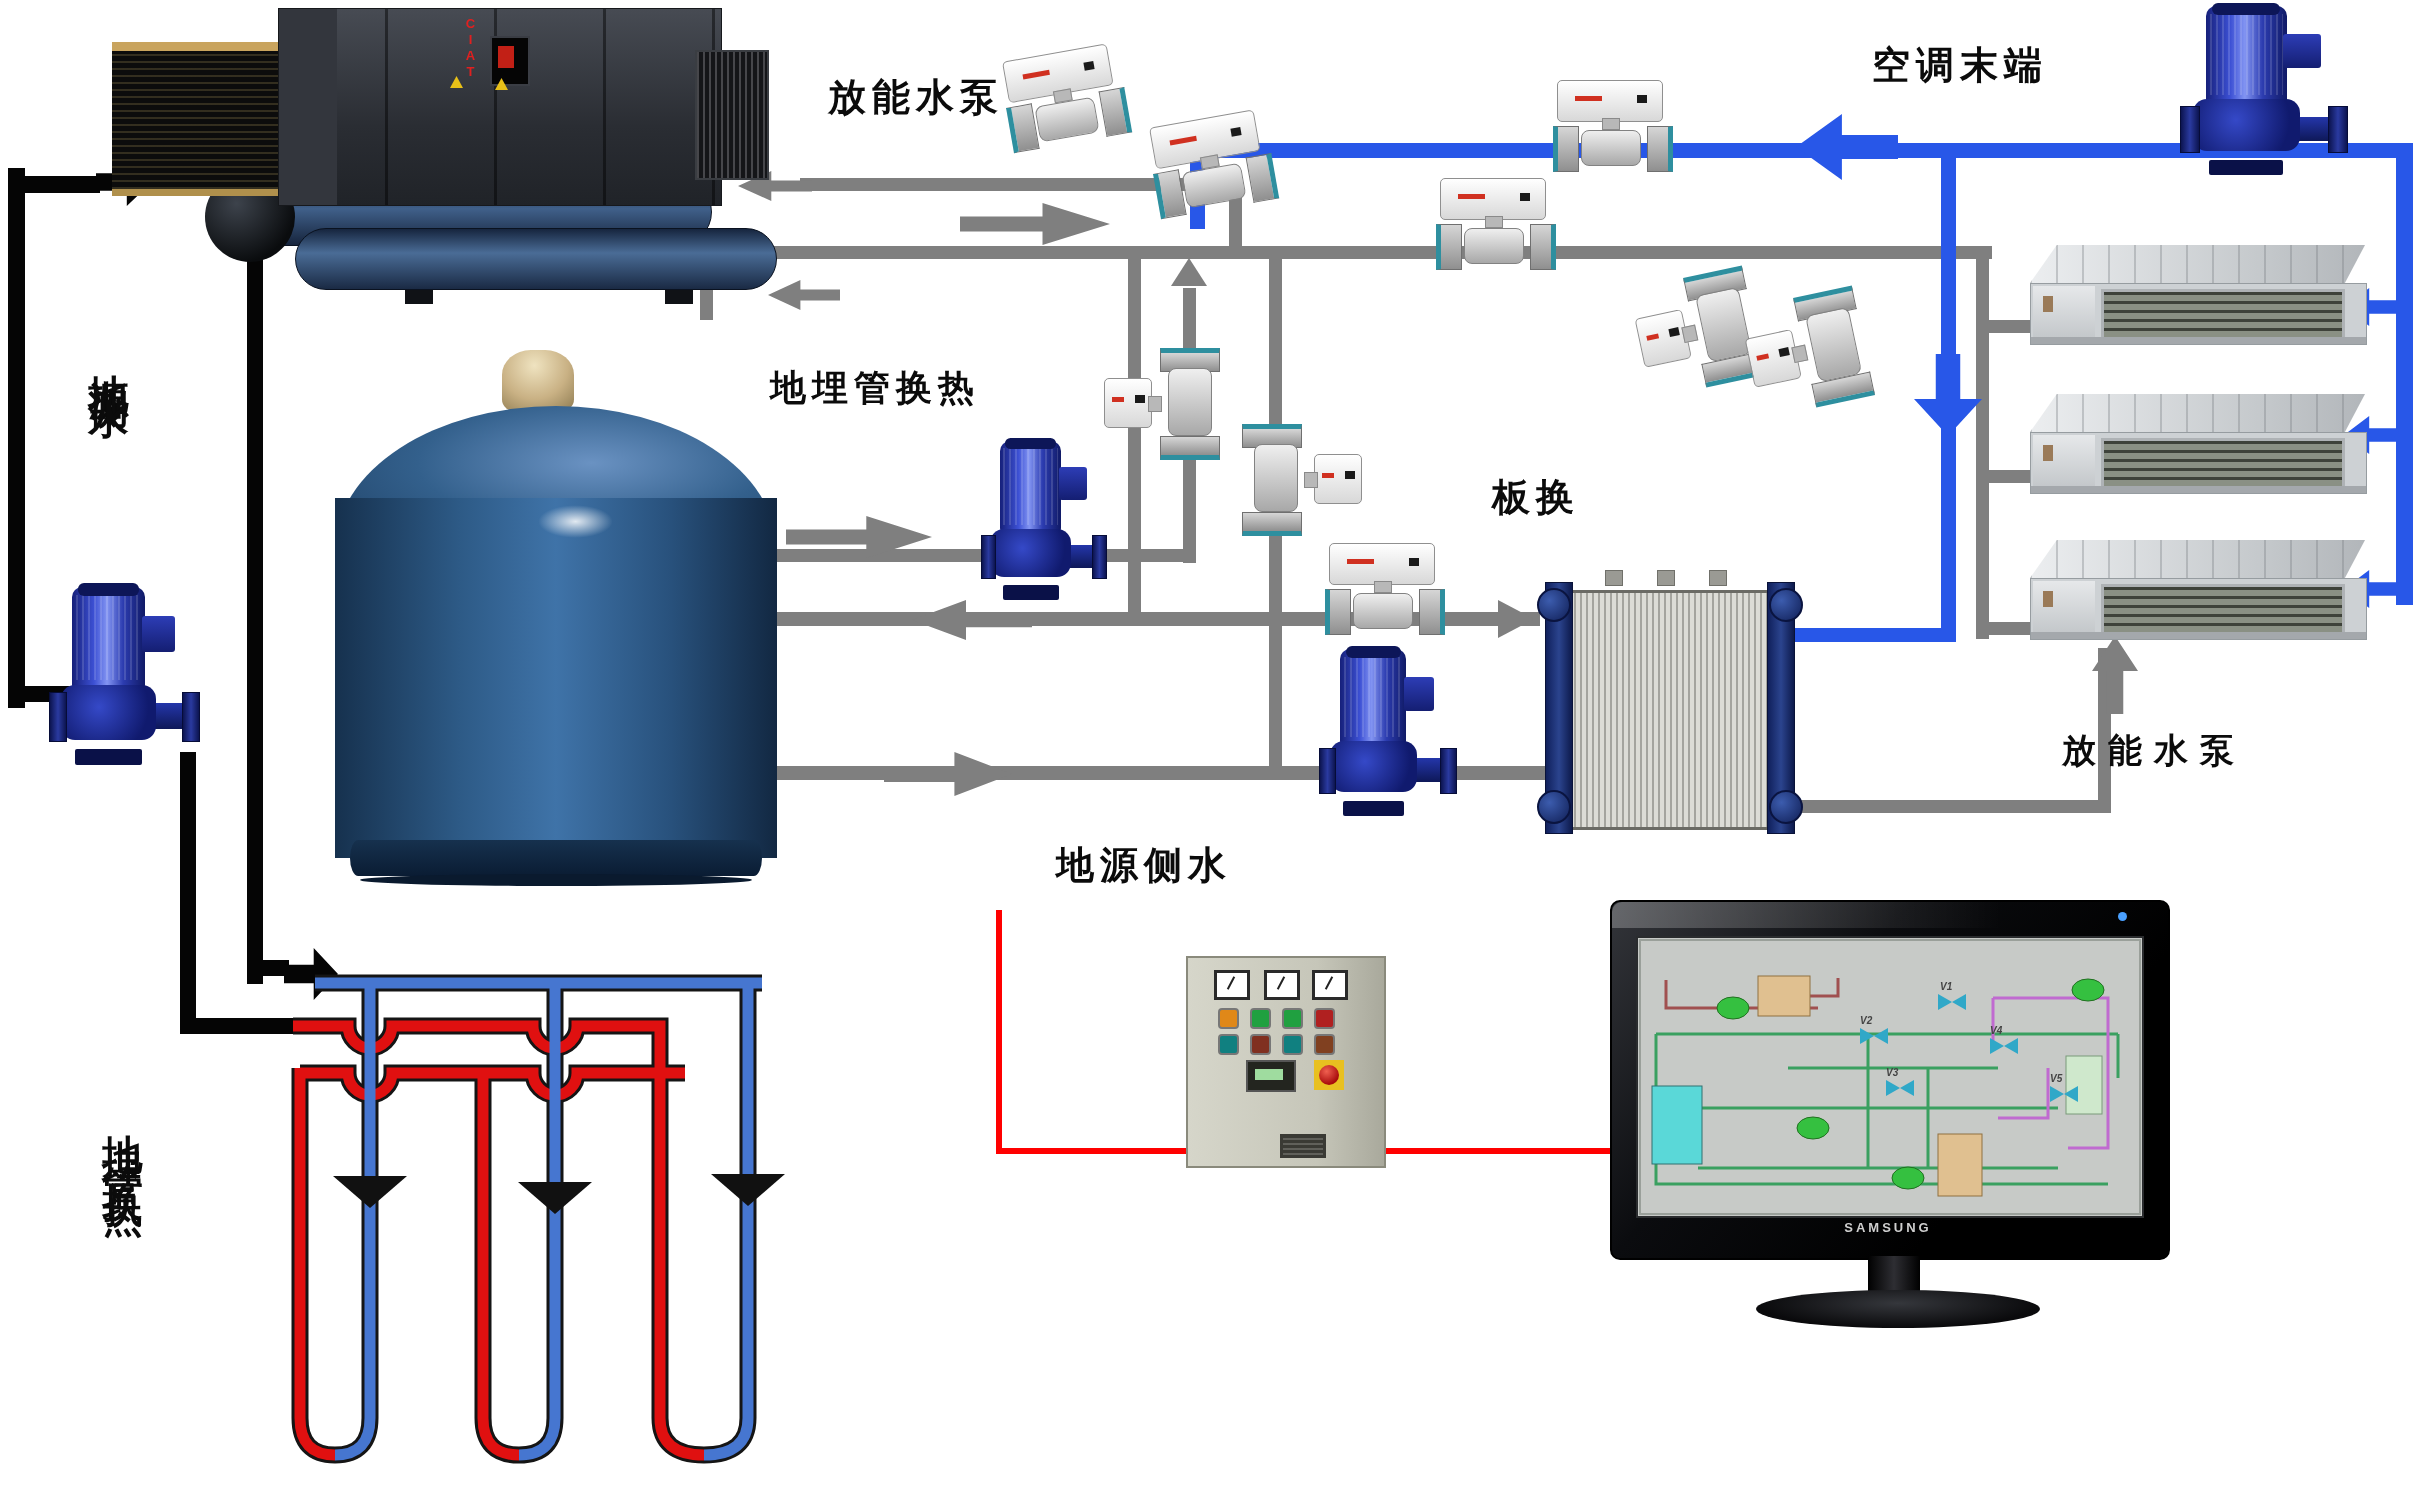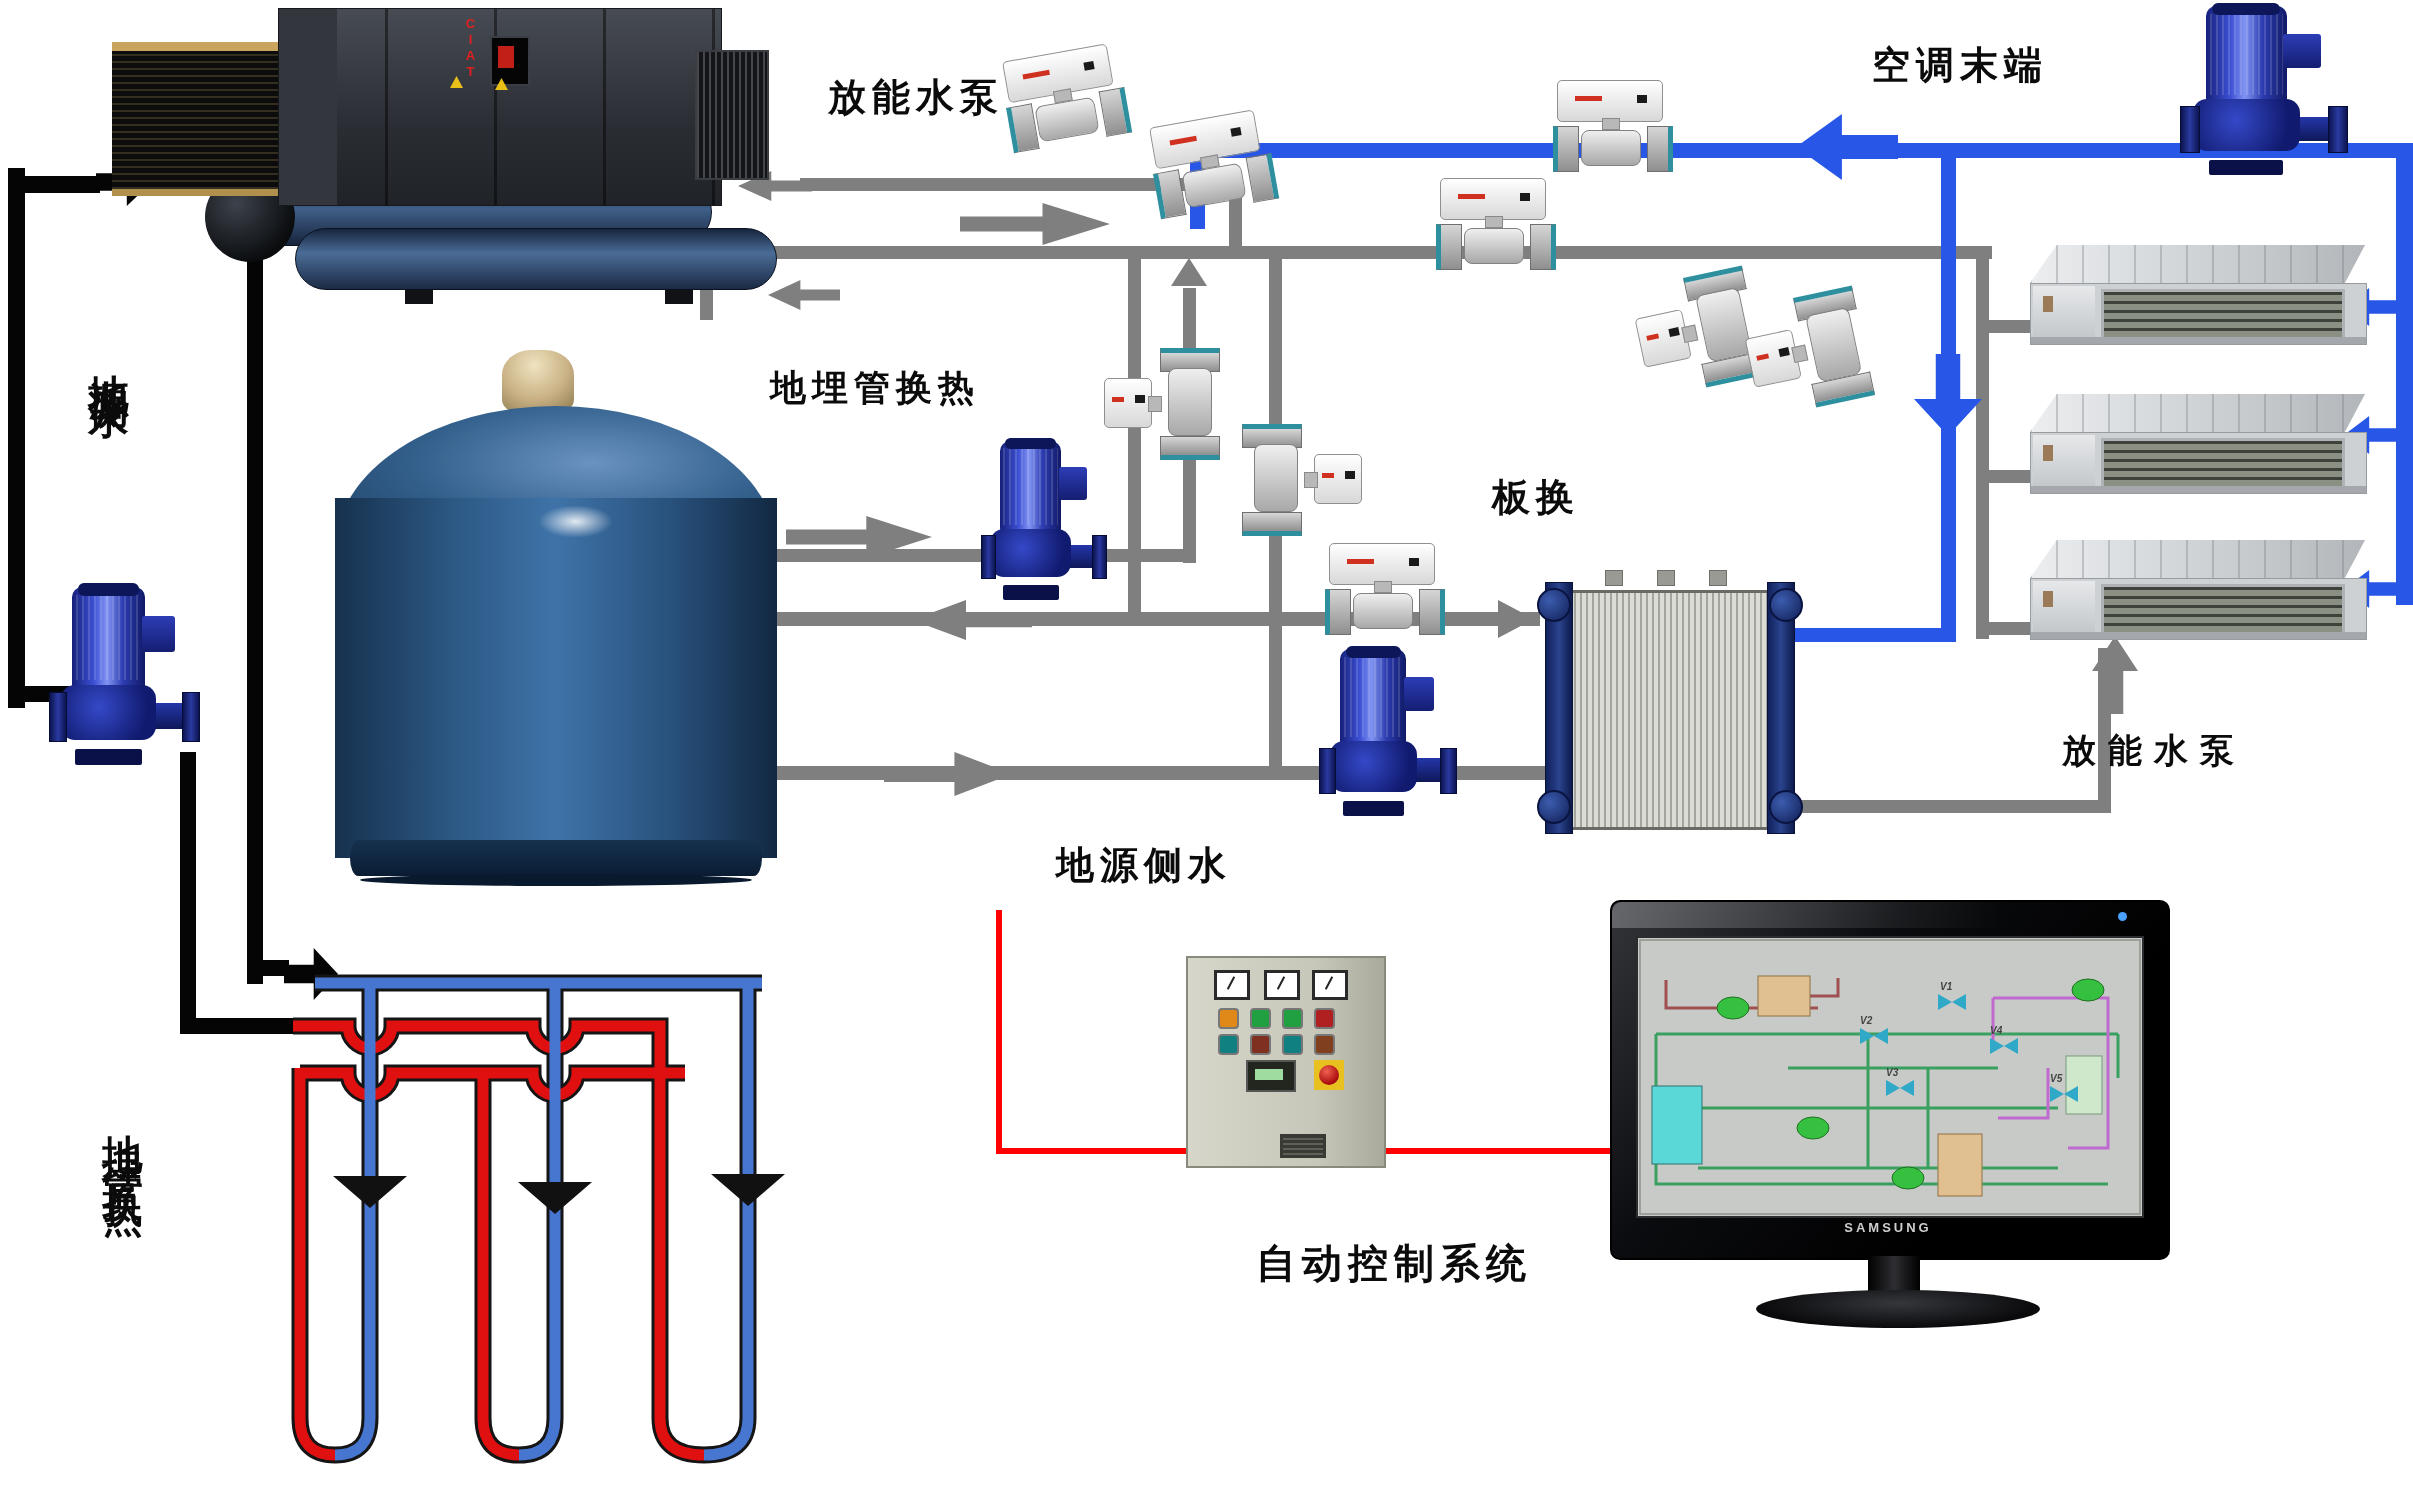--- a/index.html
+++ b/index.html
@@ -435,17 +435,16 @@
       <i class="v-fl edge-r" style="left:94px;top:46px;width:20px;height:44px"></i>
     <i class="v-body" style="left:28px;top:50px;width:58px;height:34px"></i>
   </div>
 
   <div class="lbl lbl-h" style="left:828px;top:72px">放能水泵</div>
   <div class="lbl lbl-h" style="left:1872px;top:40px">空调末端</div>
   <div class="lbl lbl-h" style="left:770px;top:364px;font-size:36px">地埋管换热</div>
   <div class="lbl lbl-h" style="left:1492px;top:472px">板换</div>
   <div class="lbl lbl-h" style="left:1056px;top:840px">地源侧水</div>
   <div class="lbl lbl-h" style="left:2062px;top:728px;font-size:34px;letter-spacing:12px">放能水泵</div>
-  <div class="lbl lbl-h" style="left:1256px;top:1236px;font-size:40px">自动控制系统</div>
   <div class="lbl lbl-v" style="left:82px;top:342px;height:230px">地源侧水</div>
   <div class="lbl lbl-v" style="left:96px;top:1102px;height:340px;letter-spacing:16px">地埋管换热</div>
 
 </div>
 
 </body></html>

